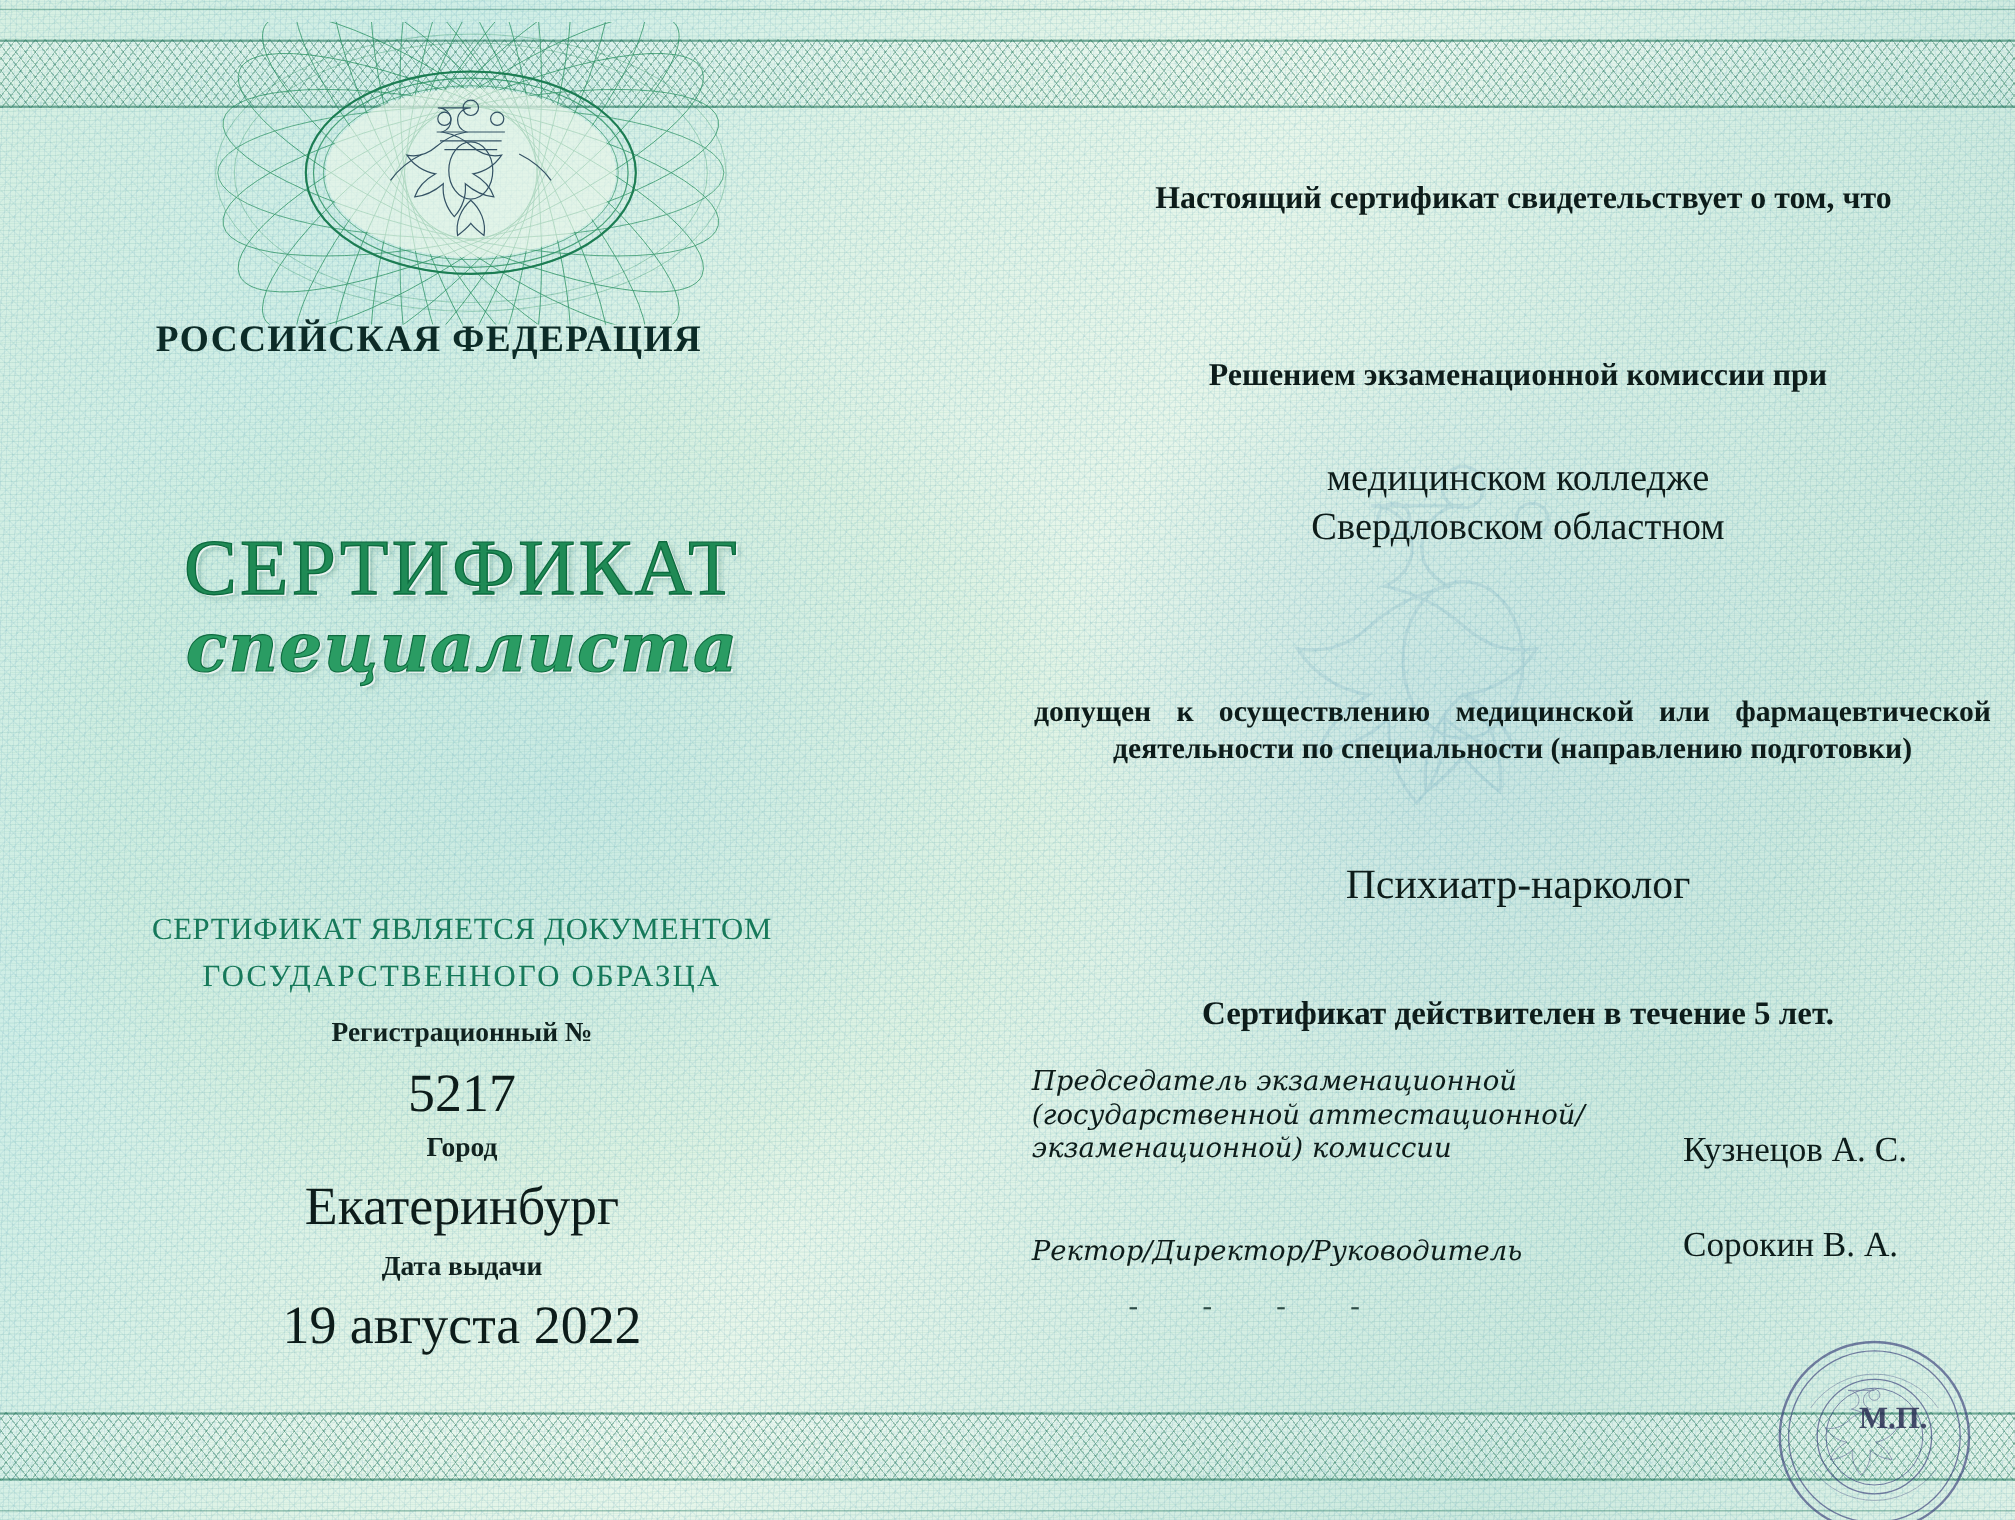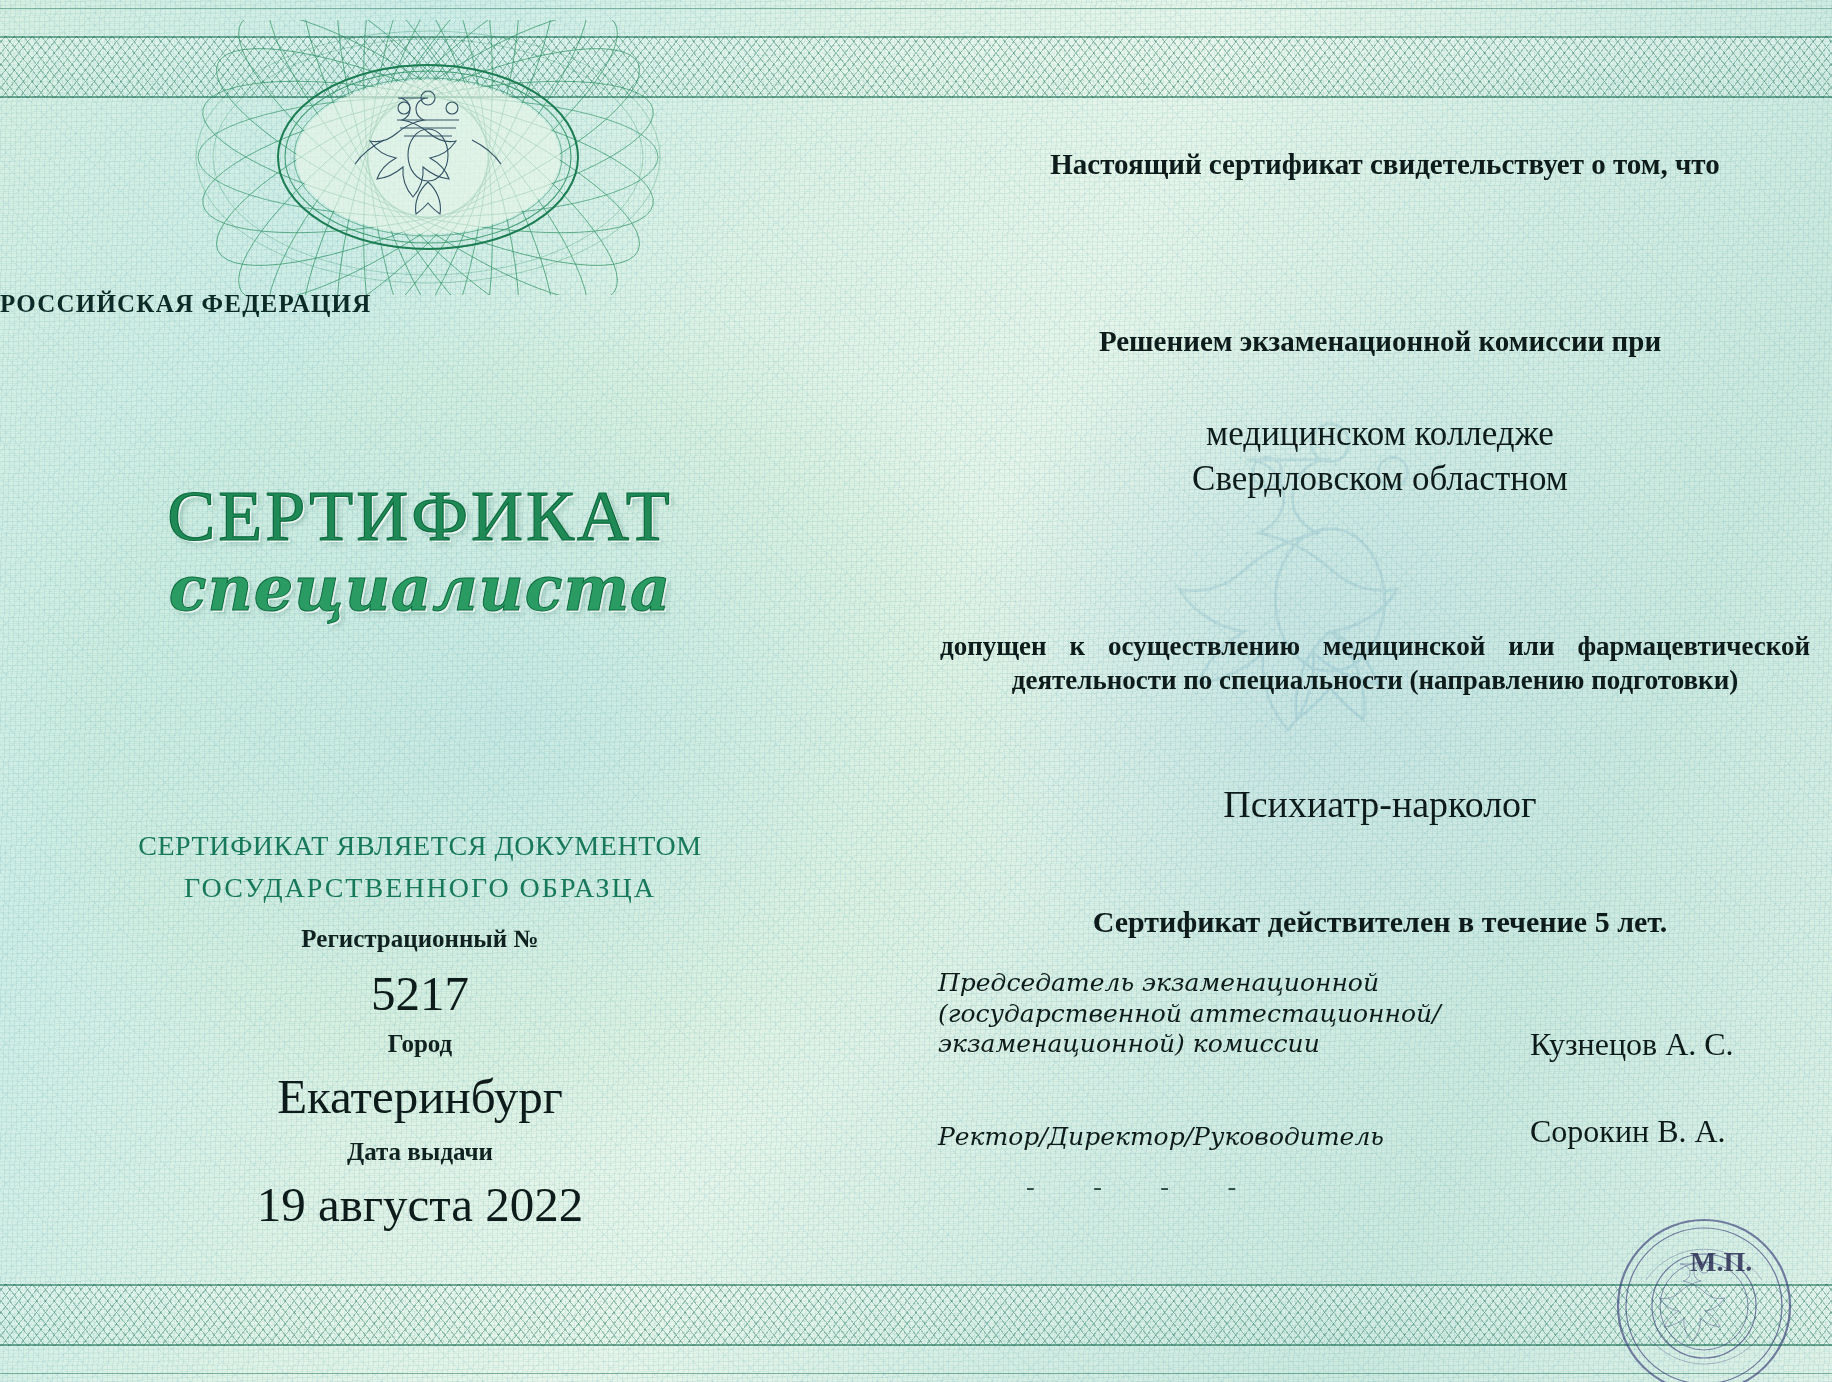--- a/index.html
+++ b/index.html
@@ -100,23 +100,23 @@
     top: 0;
     width: 900px;
     height: 100%;
     text-align: center;
   }
   .rf-title {
     position: absolute;
     left: 0;
     top: 290px;
     width: 780px;
-    text-align: left;
-    font-weight: bold;
-    font-size: 25px;
+    text-align: center;
+    font-weight: bold;
+    font-size: 34px;
     letter-spacing: 1.2px;
     color: #0c2b27;
   }
   .main-title {
     position: absolute;
     left: 60px;
     top: 480px;
     width: 720px;
     text-align: center;
   }
@@ -184,21 +184,21 @@
     top: 0;
     width: 880px;
     height: 100%;
     color: #0d1c1a;
   }
   .r-line {
     position: absolute;
     text-align: center;
   }
   .intro {
-    top: 148px;
+    top: 164px;
     left: 30px;
     width: 850px;
     font-size: 29px;
     font-weight: bold;
   }
   .fio {
     top: 222px;
     left: 30px;
     width: 850px;
     font-size: 38px;
@@ -281,21 +281,21 @@
     left: 1612px;
     top: 1208px;
     width: 210px;
     height: 190px;
     opacity: .65;
   }
   .stamp svg { width: 100%; height: 100%; }
   .mp {
     position: absolute;
     left: 1690px;
-    top: 1246px;
+    top: 1274px;
     font-size: 28px;
     font-weight: bold;
     color: #2b2f55;
     opacity: .85;
   }
 </style>
 </head>
 <body>
 
 <div id="certificate">

